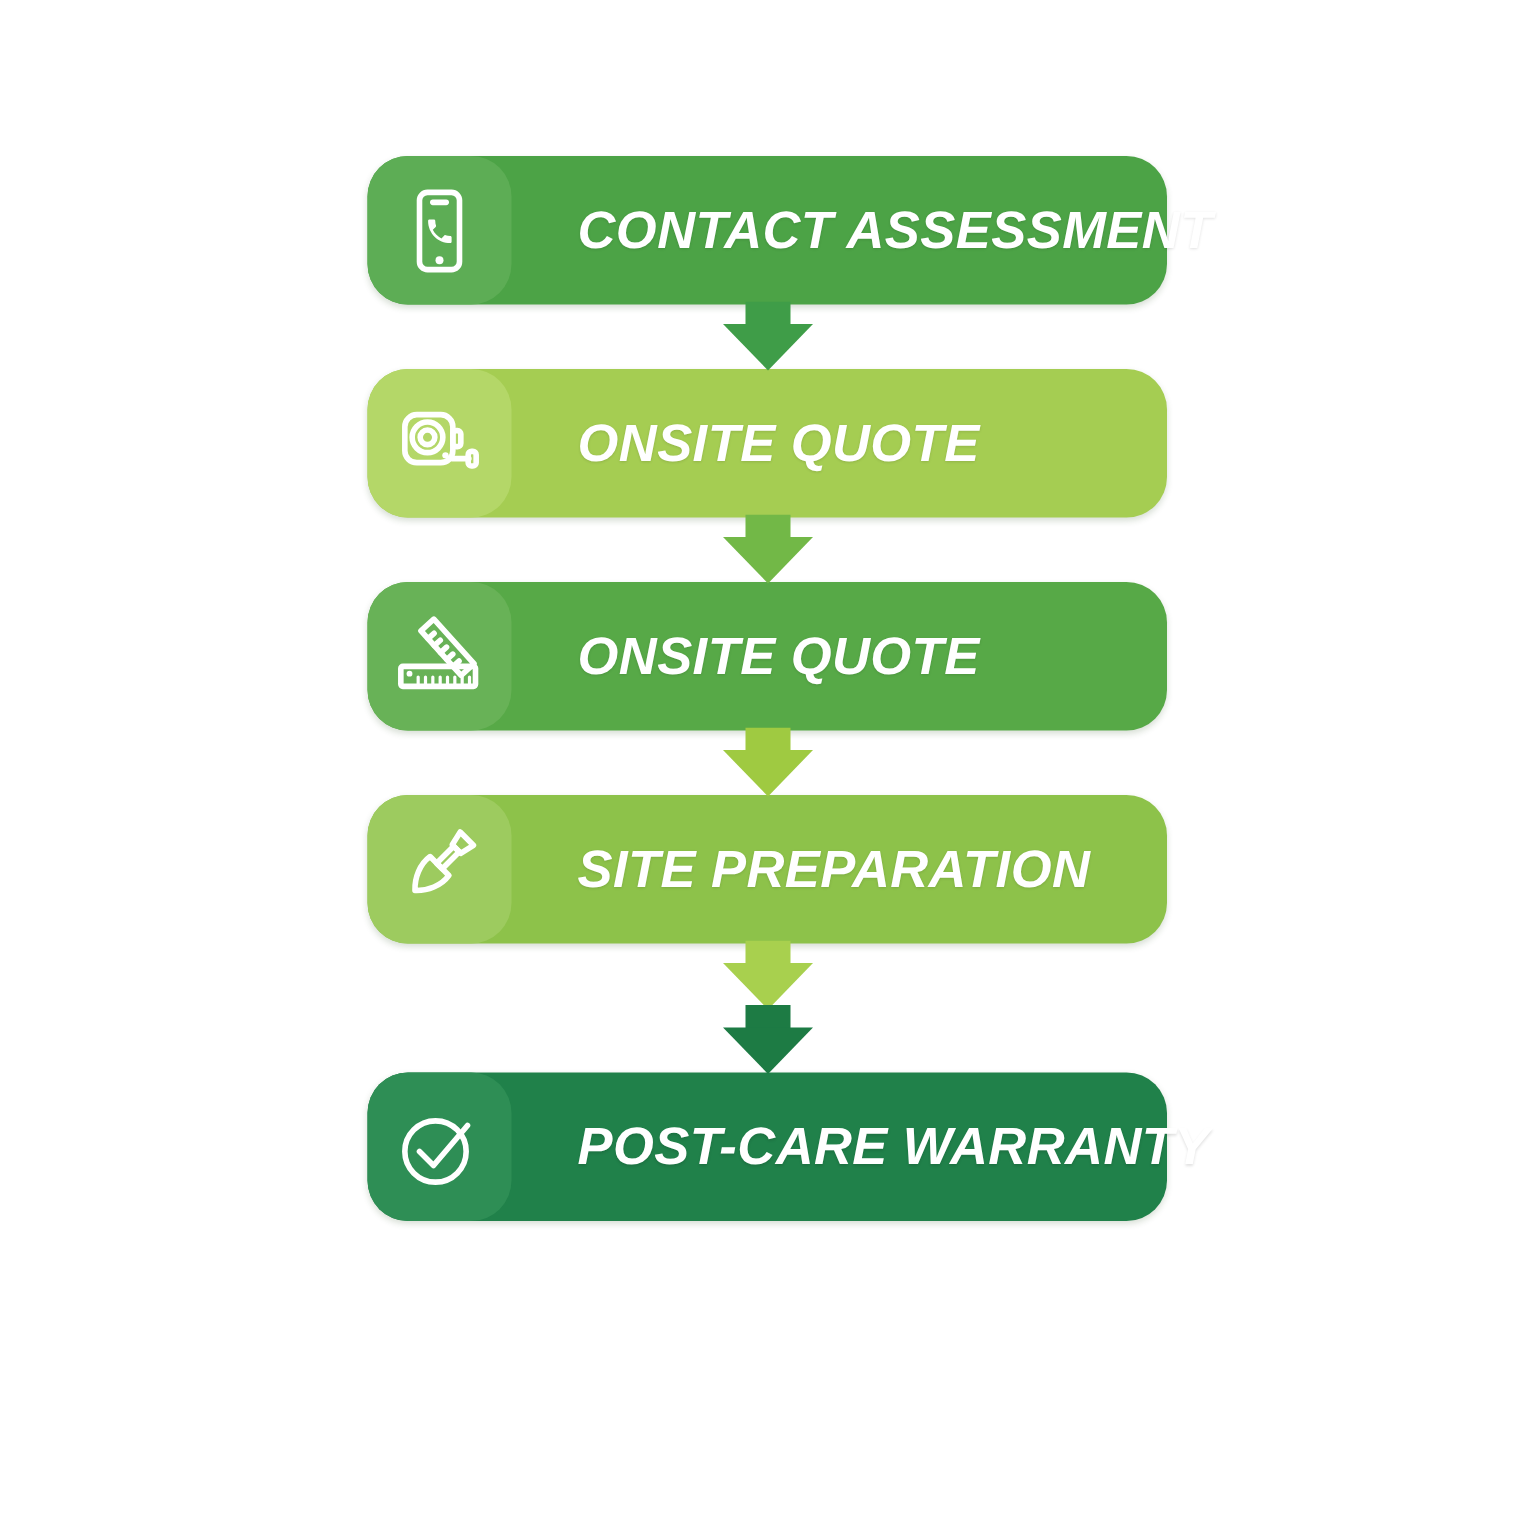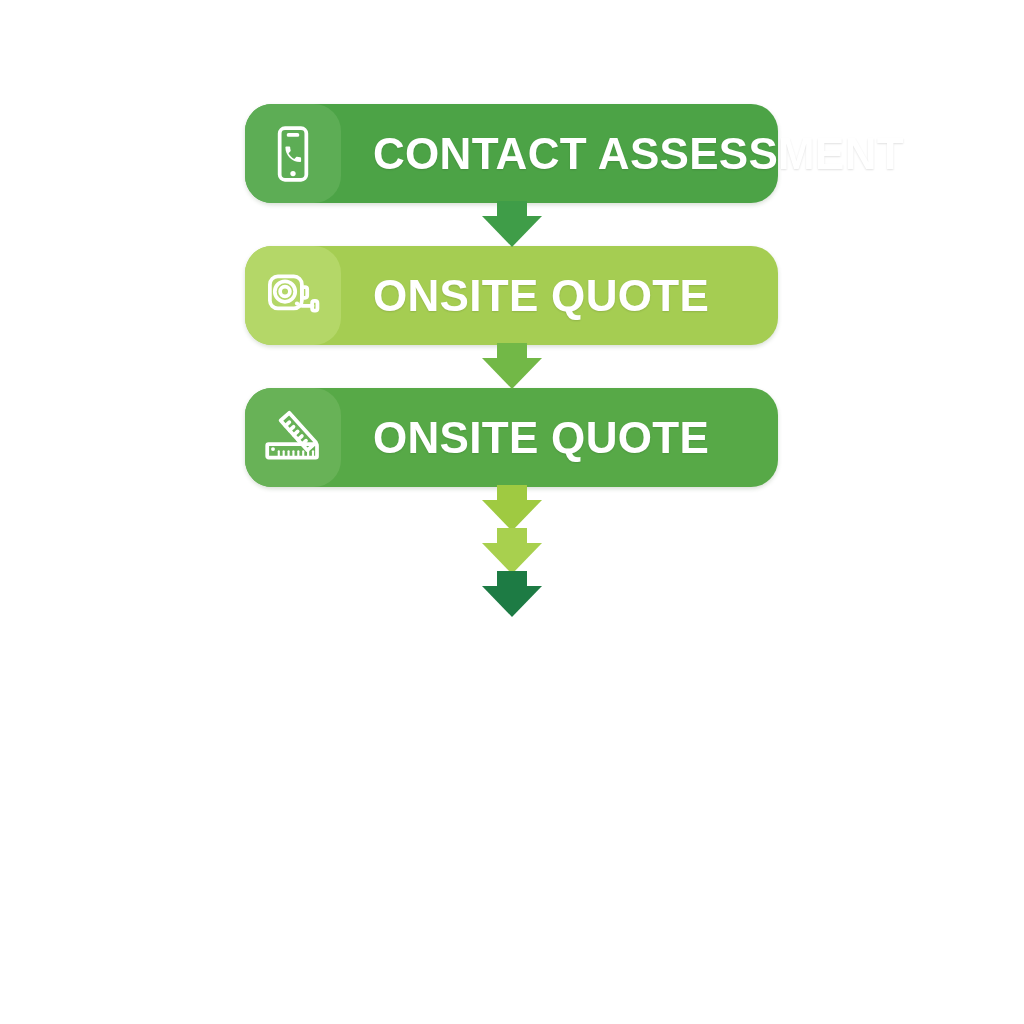--- a/index.html
+++ b/index.html
@@ -31,25 +31,26 @@
     border-radius:27px;
     background:var(--tile,#5DAD55);
     display:flex;
     align-items:center;
     justify-content:center;
   }
   .icon-tile svg { display:block; }
   .step-label {
     color:#ffffff;
     font-weight:bold;
-    font-size:44px;
+    font-size:35px;
     letter-spacing:0.3px;
-    margin-left:32px;
+    margin-left:44px;
     white-space:nowrap;
     text-shadow:0 1px 2px rgba(0,0,0,0.12);
+    font-style:italic;
   }
   .arrow-wrap {
     position:relative;
     height:43px;
   }
   .arrow-wrap svg {
     position:absolute;
     top:-2px; left:50%;
     transform:translateX(-50%);
     display:block;
@@ -138,35 +139,56 @@
 
     <div class="arrow-wrap">
       <svg width="62" height="47" viewBox="0 0 62 47">
         <g class="arrow-fill" fill="#9FCA41">
             <rect x="16" y="0" width="30" height="16"></rect>
             <polygon points="1,15 61,15 31,46"></polygon>
           </g>
       </svg>
     </div>
 
+    <div class="step-bar" style="--bar: #8DC24A; --tile: #9DCB5F;">
+      <div class="icon-tile">
+        <svg width="64" height="64" viewBox="0 0 72 72">
+          <g transform="rotate(45 36 33)">
+            <path class="ic" d="M29,4 L43,4 L40.5,15 L31.5,15 Z"></path>
+            <rect class="ic" x="33" y="15" width="6" height="18" stroke-width="3.6"></rect>
+            <path class="ic" d="M26,33 L46,33 C47.5,42.5 43,52.5 36,59 C29,52.5 24.5,42.5 26,33 Z"></path>
+          </g>
+        </svg>
+      </div>
+      <span class="step-label">SITE PREPARATION</span>
+    </div>
 
     <div class="arrow-wrap">
       <svg width="62" height="47" viewBox="0 0 62 47">
         <g class="arrow-fill" fill="#A8D04E">
             <rect x="16" y="0" width="30" height="16"></rect>
             <polygon points="1,15 61,15 31,46"></polygon>
           </g>
       </svg>
     </div>
 
 
     <div class="arrow-wrap">
       <svg width="62" height="47" viewBox="0 0 62 47">
         <g class="arrow-fill" fill="#1D7B44">
             <rect x="16" y="0" width="30" height="16"></rect>
             <polygon points="1,15 61,15 31,46"></polygon>
           </g>
       </svg>
     </div>
 
+    <div class="step-bar" style="--bar: #20814A; --tile: #2E8E55;">
+      <div class="icon-tile">
+        <svg width="64" height="64" viewBox="0 0 72 72">
+          <circle class="ic" cx="33" cy="39" r="23" stroke-width="6"></circle>
+          <path class="ic" d="M21,39 L31.5,49.5 L57,19.5" stroke-width="9"></path>
+        </svg>
+      </div>
+      <span class="step-label">POST-CARE WARRANTY</span>
+    </div>
 
   </div>
 </div>
 
 </body></html>

